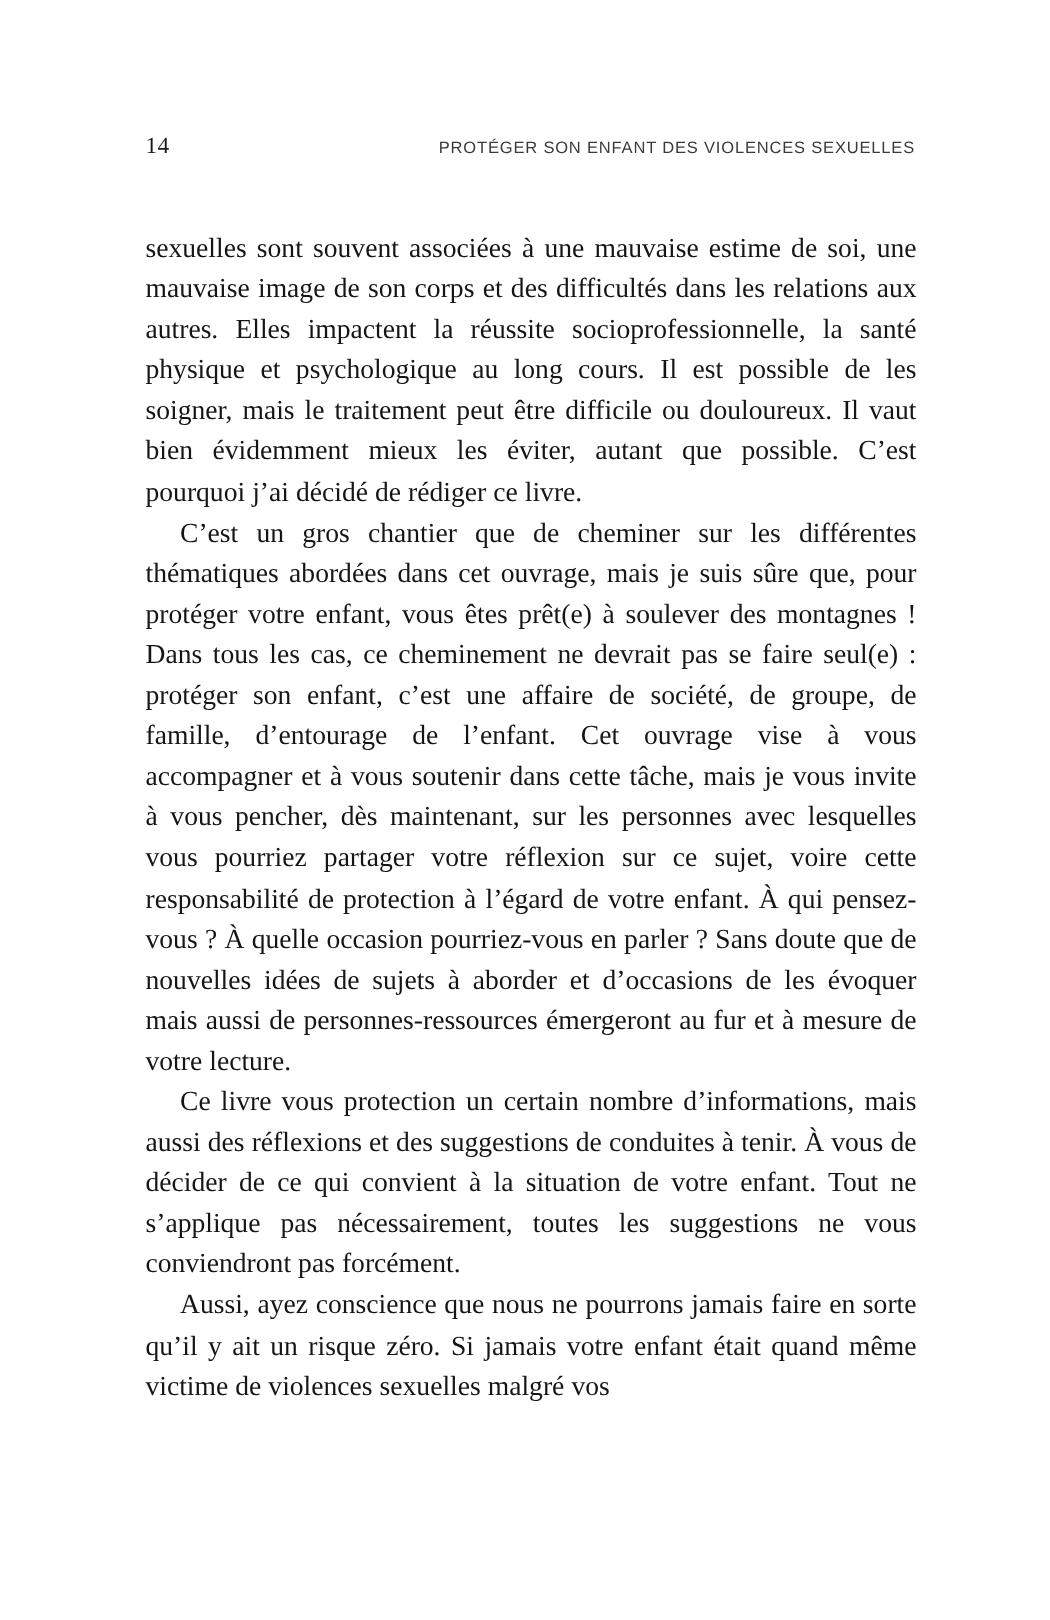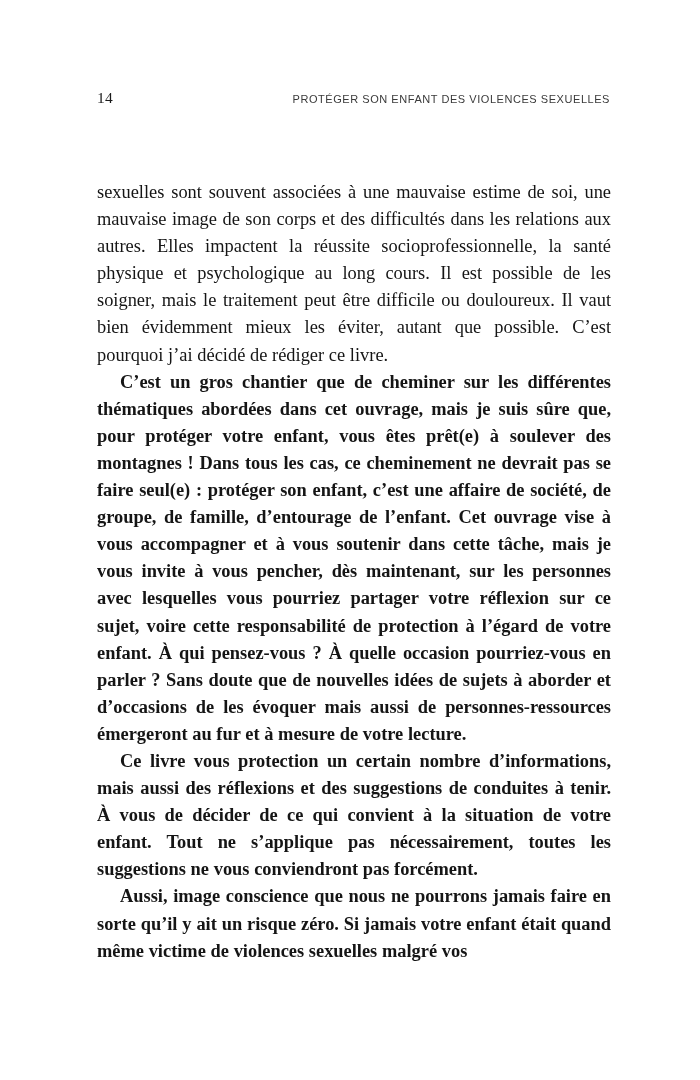--- a/index.html
+++ b/index.html
@@ -41,52 +41,51 @@
     line-height: 20px;
     letter-spacing: 0.55px;
     color: #3a3a3a;
     white-space: nowrap;
   }
 
   
   .textblock {
     position: absolute;
     left: 97px;
-    top: 179px;
+    top: 152px;
     width: 514px;
   }
   p.para {
     margin: 0;
     font-size: 18.4px;
     line-height: 27.1px;
     text-align: justify;
     text-justify: inter-word;
     hyphens: manual;
     -webkit-hyphens: manual;
     color: #151515;
     word-spacing: 0.1px;
   }
   p.para.indent {
     text-indent: 23px;
-    font-weight: bold;
   }
   p.para.flush {
     text-indent: 0;
   }
 </style>
 </head>
 <body>
 
 <div class="page">
 
   <div class="running-head">
     <span class="folio">14</span>
     <span class="head-title">PROTÉGER SON ENFANT DES VIOLENCES SEXUELLES</span>
   </div>
 
   <div class="textblock">
     <p class="para flush">sexuelles sont souvent associées à une mauvaise estime de soi, une mauvaise image de son corps et des difficultés dans les relations aux autres. Elles impactent la réussite sociopro­fes­sionnelle, la santé physique et psychologique au long cours. Il est possible de les soigner, mais le traitement peut être dif­ficile ou douloureux. Il vaut bien évidemment mieux les évi­ter, autant que possible. C’est pourquoi j’ai décidé de rédiger ce livre.</p>
     <p class="para indent">C’est un gros chantier que de cheminer sur les différentes thématiques abordées dans cet ouvrage, mais je suis sûre que, pour protéger votre enfant, vous êtes prêt(e) à soulever des montagnes ! Dans tous les cas, ce cheminement ne devrait pas se faire seul(e) : protéger son enfant, c’est une affaire de société, de groupe, de famille, d’entourage de l’enfant. Cet ouvrage vise à vous accompagner et à vous soutenir dans cette tâche, mais je vous invite à vous pencher, dès main­tenant, sur les personnes avec lesquelles vous pourriez par­tager votre réflexion sur ce sujet, voire cette responsabilité de protection à l’égard de votre enfant. À qui pensez-vous ? À quelle occasion pourriez-vous en parler ? Sans doute que de nouvelles idées de sujets à aborder et d’occasions de les évoquer mais aussi de personnes-ressources émergeront au fur et à mesure de votre lecture.</p>
     <p class="para indent">Ce livre vous protection un certain nombre d’informa­tions, mais aussi des réflexions et des suggestions de conduites à tenir. À vous de décider de ce qui convient à la situation de votre enfant. Tout ne s’applique pas nécessairement, toutes les suggestions ne vous conviendront pas forcément.</p>
-    <p class="para indent">Aussi, image conscience que nous ne pourrons jamais faire en sorte qu’il y ait un risque zéro. Si jamais votre enfant était quand même victime de violences sexuelles malgré vos</p>
+    <p class="para indent">Aussi, ayez conscience que nous ne pourrons jamais faire en sorte qu’il y ait un risque zéro. Si jamais votre enfant était quand même victime de violences sexuelles malgré vos</p>
   </div>
 
 </div>
 
 </body></html>

